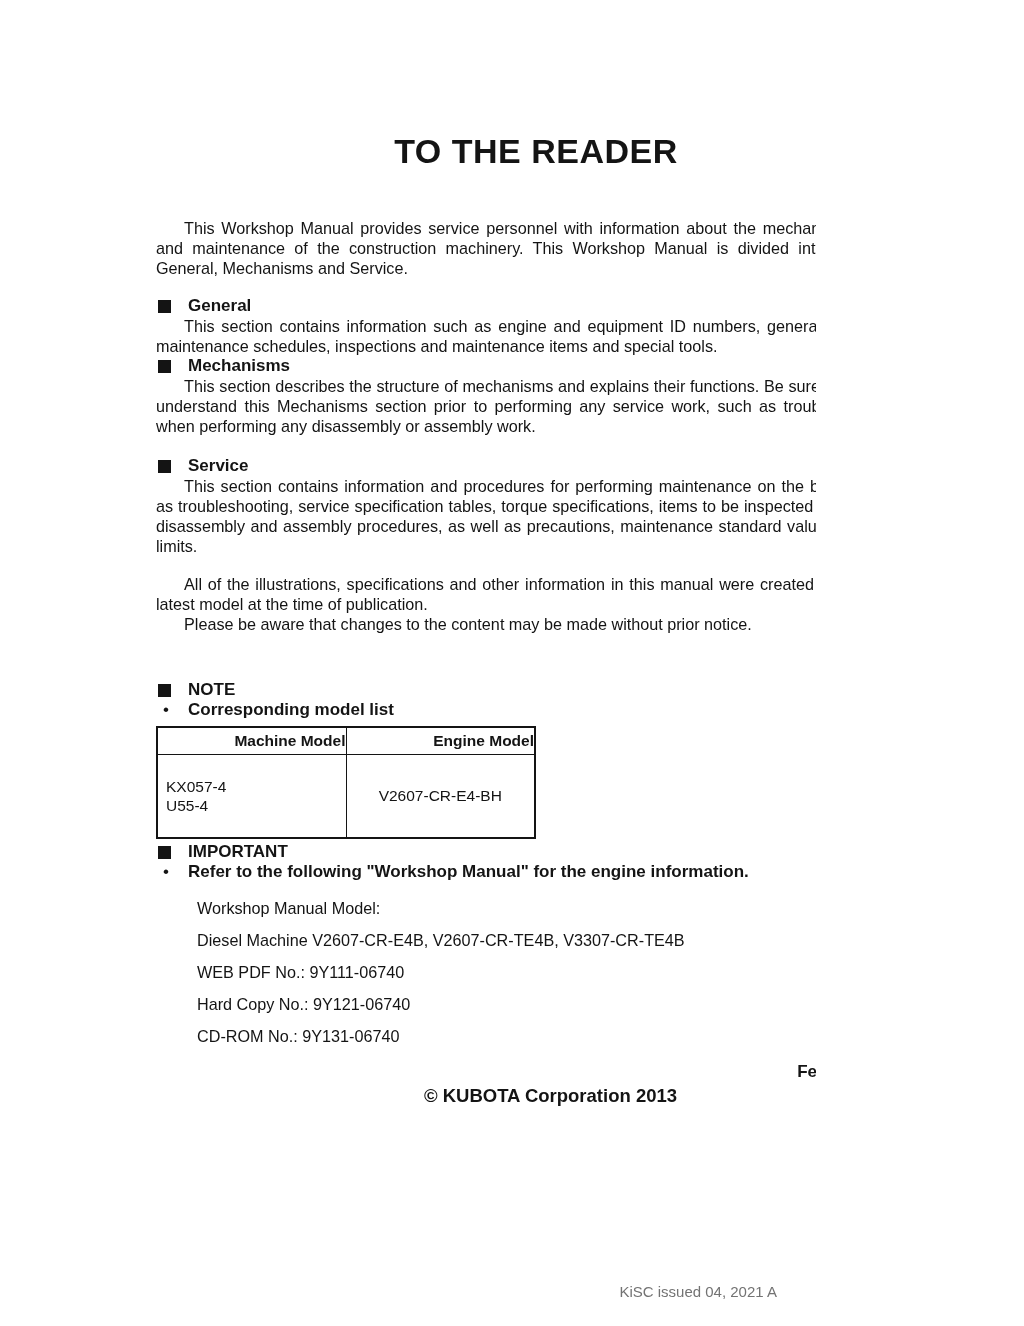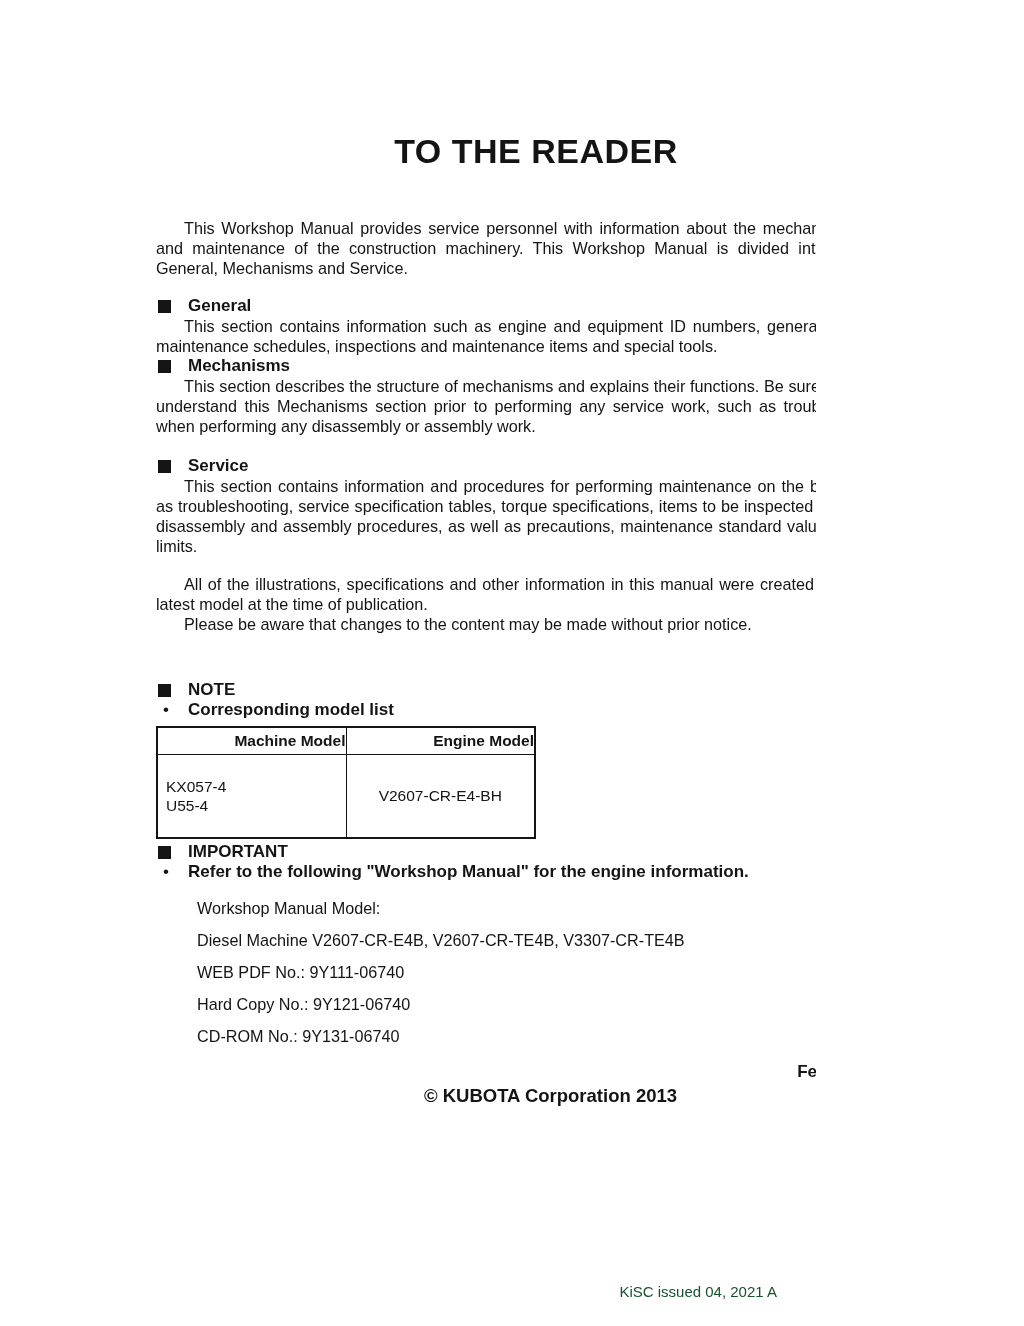--- a/index.html
+++ b/index.html
@@ -112,21 +112,21 @@
     line-height: 24px;
     font-weight: bold;
     text-align: center;
   }
   .page-footer {
     position: absolute;
     right: 39px;
     bottom: 26px;
     font-size: 15px;
     line-height: 16px;
-    color: #14532d;
+    color: #737373;
   }
 </style>
 </head>
 <body>
 
 <div class="page">
   <div class="content">
 
     <h1 class="doc-title">TO THE READER</h1>
 

